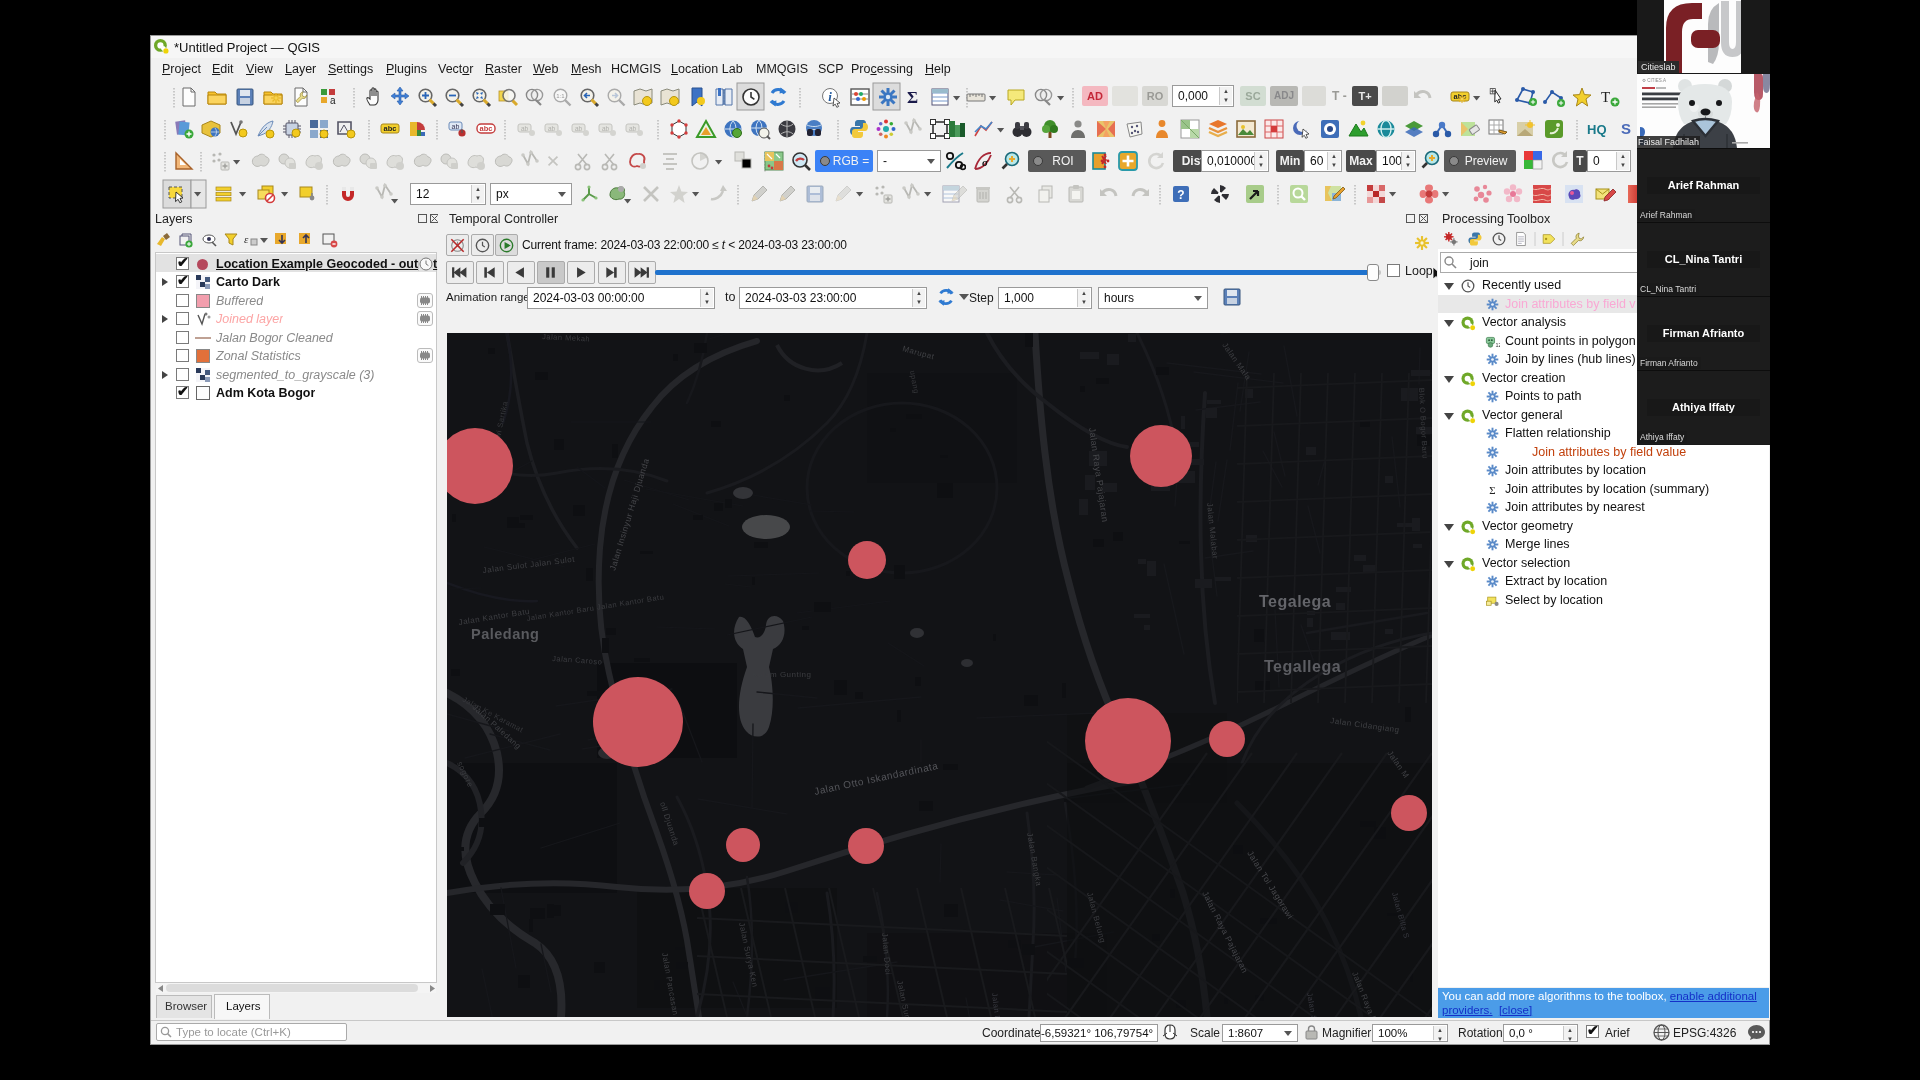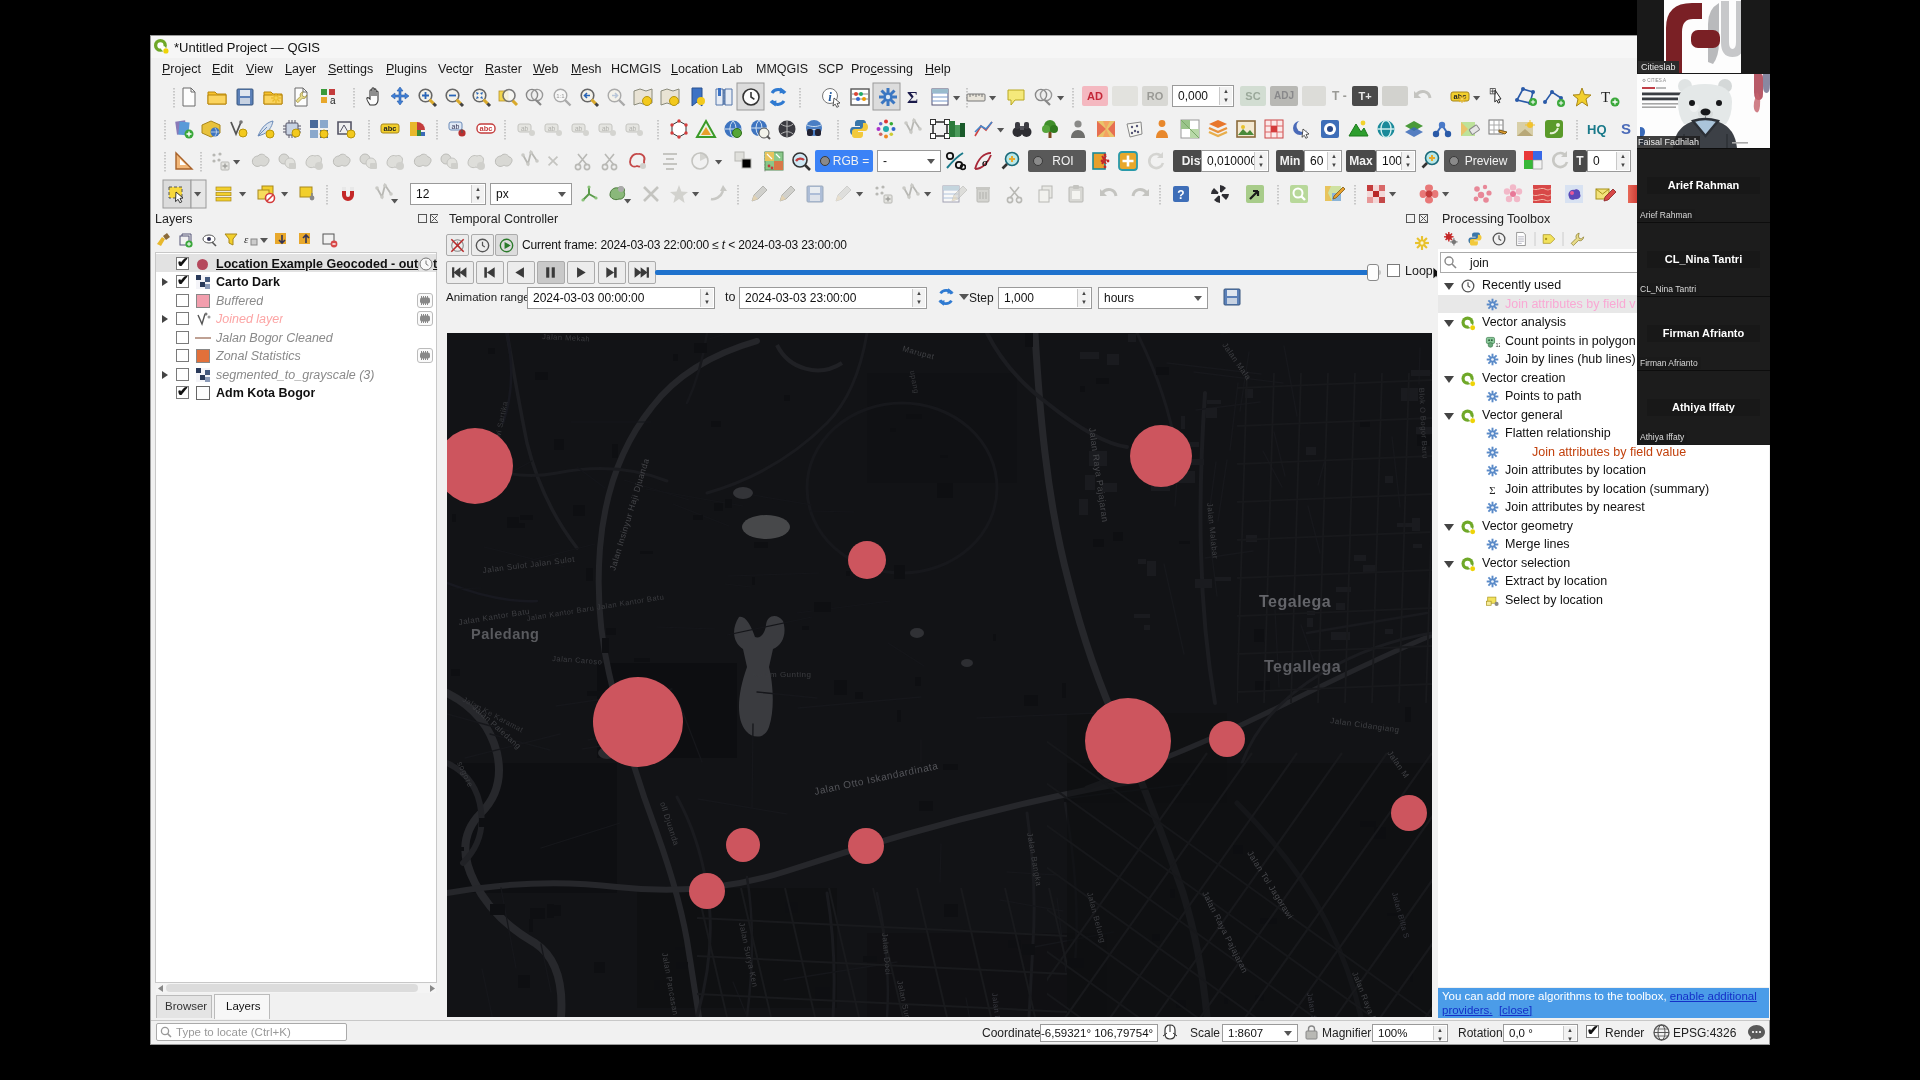--- a/index.html
+++ b/index.html
@@ -1806,21 +1806,21 @@
     <rect x="1" y="6" width="11" height="8" rx="1" fill="#b8b8b4" stroke="#888"></rect>
     <path d="M3.5 6V4a3 3 0 016 0v2" fill="none" stroke="#888" stroke-width="1.4"></path>
   </svg>
 <div class="txt" style="left:1322px;top:1026px;font-size:12px;color:#222">Magnifier</div>
 <div class="inp" style="left:1372px;top:1024px;width:76px;height:18px;line-height:16px;font-size:11.5px">100%<span class="spin">▲<br>▼</span></div>
 <div class="txt" style="left:1458px;top:1026px;font-size:12px;color:#222">Rotation</div>
 <div class="inp" style="left:1503px;top:1024px;width:75px;height:18px;line-height:16px;font-size:11.5px">0,0 °<span class="spin">▲<br>▼</span></div>
 <div class="cbx" style="left:1586px;top:1025px">
     <span class="chk">✔</span>
   </div>
-<div class="txt" style="left:1605px;top:1026px;font-size:12px;color:#222">Render</div>
+<div class="txt" style="left:1605px;top:1026px;font-size:12px;color:#222">Arief</div>
 <svg class="abs" style="left:1653px;top:1024px" width="17" height="17">
     <circle cx="8.5" cy="8.5" r="7.5" fill="none" stroke="#555" stroke-width="1.3"></circle>
     <ellipse cx="8.5" cy="8.5" rx="3.5" ry="7.5" fill="none" stroke="#555"></ellipse>
     <line x1="1" y1="8.5" x2="16" y2="8.5" stroke="#555"></line>
     <line x1="2" y1="5" x2="15" y2="5" stroke="#555" stroke-width=".8"></line>
     <line x1="2" y1="12" x2="15" y2="12" stroke="#555" stroke-width=".8"></line>
   </svg>
 <div class="txt" style="left:1673px;top:1026px;font-size:12px;color:#222">EPSG:4326</div>
 <svg class="abs" style="left:1747px;top:1024px" width="19" height="17">
     <path d="M9.5 1C14 1 18 4 18 8s-4 7-8.5 7c-1 0-2-.2-3-.5L3 16l1-3C2.5 11.8 1 10 1 8c0-4 4-7 8.5-7z" fill="#5a5a5a"></path>

